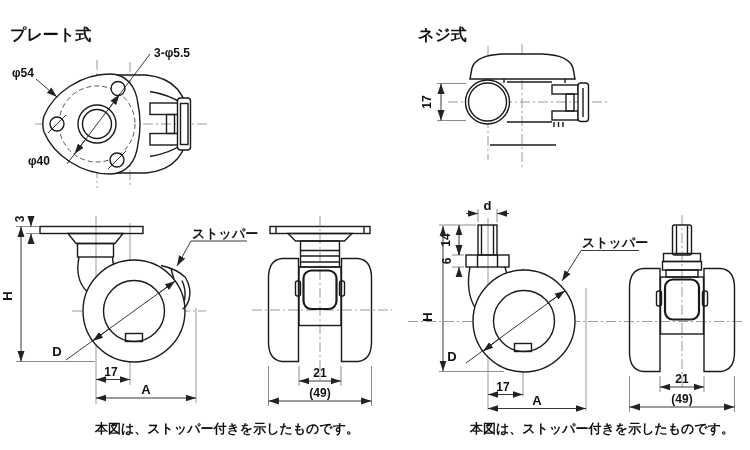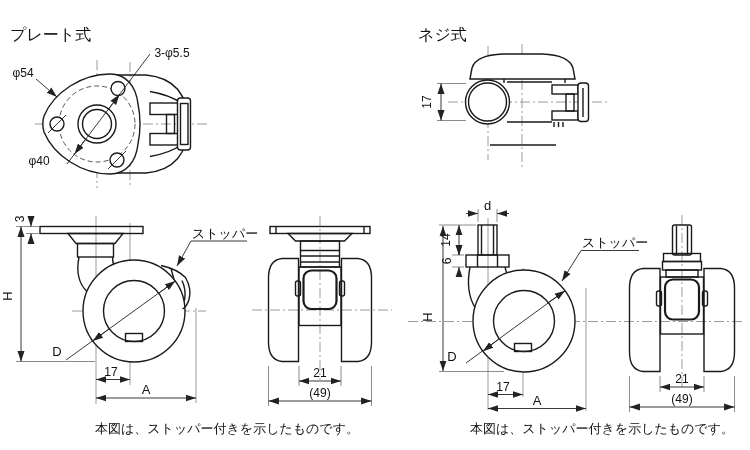--- a/index.html
+++ b/index.html
@@ -1,16 +1,16 @@
 <!DOCTYPE html>
 <html><head>
 <meta charset="utf-8">
 <style>
   html,body{margin:0;padding:0;background:#ffffff;}
-  .stage{width:750px;height:450px;position:relative;background:#fff;overflow:hidden;}
+  .stage{width:750px;height:450px;position:relative;background:#fff;overflow:hidden;font-weight:bold;}
   svg{display:block;}
   text{font-family:"Liberation Sans","DejaVu Sans",sans-serif;fill:#111;}
   .t-title{font-size:16px;}
   .t-dim{font-size:12px;}
   .t-letter{font-size:13px;}
   .t-note{font-size:13px;}
   .obj{stroke:#1a1a1a;stroke-width:1.4;fill:none;}
   .objf{stroke:#1a1a1a;stroke-width:1.4;fill:#ffffff;}
   .thick{stroke:#1a1a1a;stroke-width:2.2;fill:none;}
   .dim{stroke:#222;stroke-width:0.9;fill:none;}

